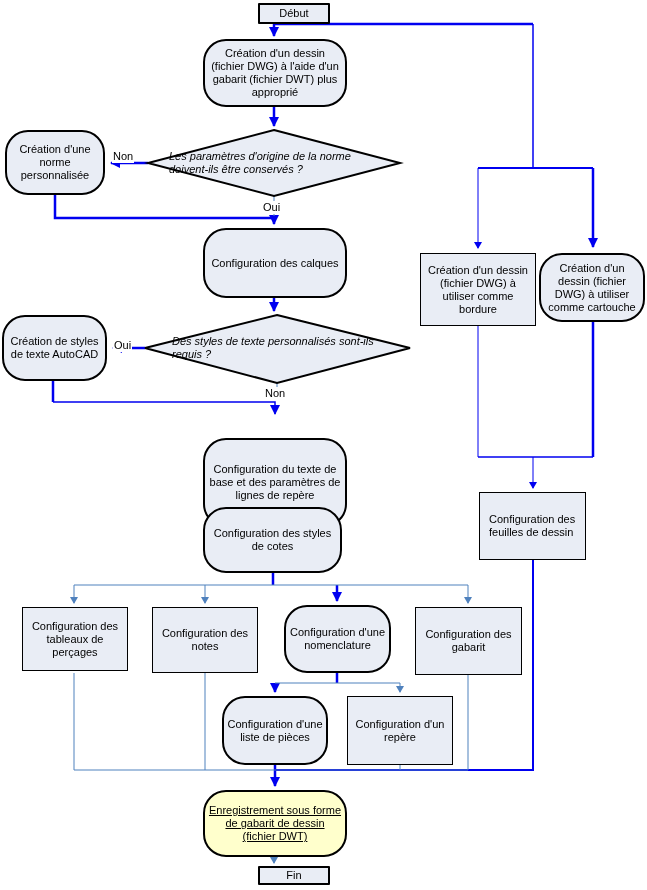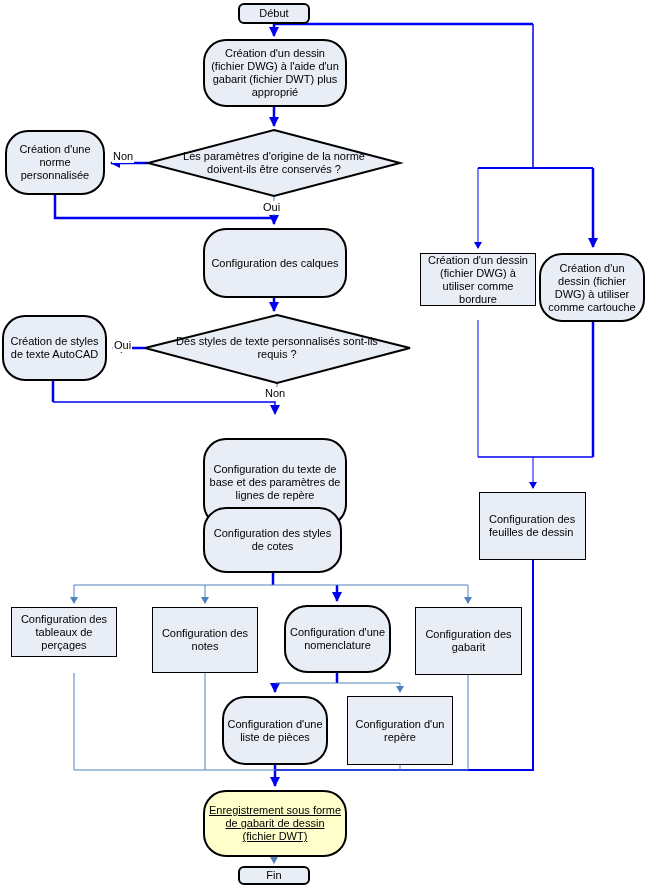--- a/index.html
+++ b/index.html
@@ -9,25 +9,25 @@
     overflow:hidden;
   }
   svg.edges{position:absolute;left:0;top:0;z-index:1;}
   .box{
     position:absolute;z-index:2;box-sizing:border-box;
     background:#E9EDF5;border:1px solid #000;
     display:flex;align-items:center;justify-content:center;
     text-align:center;padding:2px 3px;
   }
   .thick{border-width:2px;border-radius:23px;}
-  .terminator{border-radius:6px;border-width:2px;}
+  .terminator{border-radius:1px;border-width:2px;margin-left:20px;}
   .yellow{background:#FFFFCC;text-decoration:underline;}
   .leftalign{justify-content:center;text-align:left;padding-left:9px;}
   .diamond-text{
-    position:absolute;z-index:3;text-align:center;background:transparent;
+    position:absolute;z-index:3;background:transparent;font-style:italic;
   }
   .edge-label{
     position:absolute;z-index:4;background:#fff;padding:0 1px;
   }
   .diamond-shape{fill:#E9EDF5;stroke:#000;stroke-width:2;}
   .eB{stroke:#0000F0;fill:none;}
   .eS{stroke:#4F81BD;fill:none;}
   .w1{stroke-width:1;}
   .w15{stroke-width:1.5;}
   .w2{stroke-width:2;}
@@ -146,33 +146,33 @@
   </div>
 
   <div class="box thick" style="left:203px;top:438px;width:144px;height:89px">
     <span>Configuration du texte de base et des paramètres de lignes de repère</span>
   </div>
 
   <div class="box thick" style="left:203px;top:507px;width:139px;height:66px">
     <span>Configuration des styles de cotes</span>
   </div>
 
-  <div class="box" style="left:420px;top:253px;width:116px;height:53px">
+  <div class="box" style="left:420px;top:253px;width:116px;height:73px">
     <span>Création d'un dessin (fichier DWG) à utiliser comme bordure</span>
   </div>
 
   <div class="box thick" style="left:539px;top:253px;width:106px;height:69px">
     <span>Création d'un dessin (fichier DWG) à utiliser comme cartouche</span>
   </div>
 
   <div class="box leftalign" style="left:479px;top:492px;width:107px;height:68px">
     <span>Configuration des feuilles de dessin</span>
   </div>
 
-  <div class="box" style="left:11px;top:607px;width:106px;height:50px">
+  <div class="box" style="left:22px;top:607px;width:106px;height:64px">
     <span>Configuration des tableaux de perçages</span>
   </div>
 
   <div class="box" style="left:152px;top:607px;width:106px;height:66px">
     <span>Configuration des notes</span>
   </div>
 
   <div class="box thick" style="left:284px;top:605px;width:107px;height:68px">
     <span>Configuration d'une nomenclature</span>
   </div>

